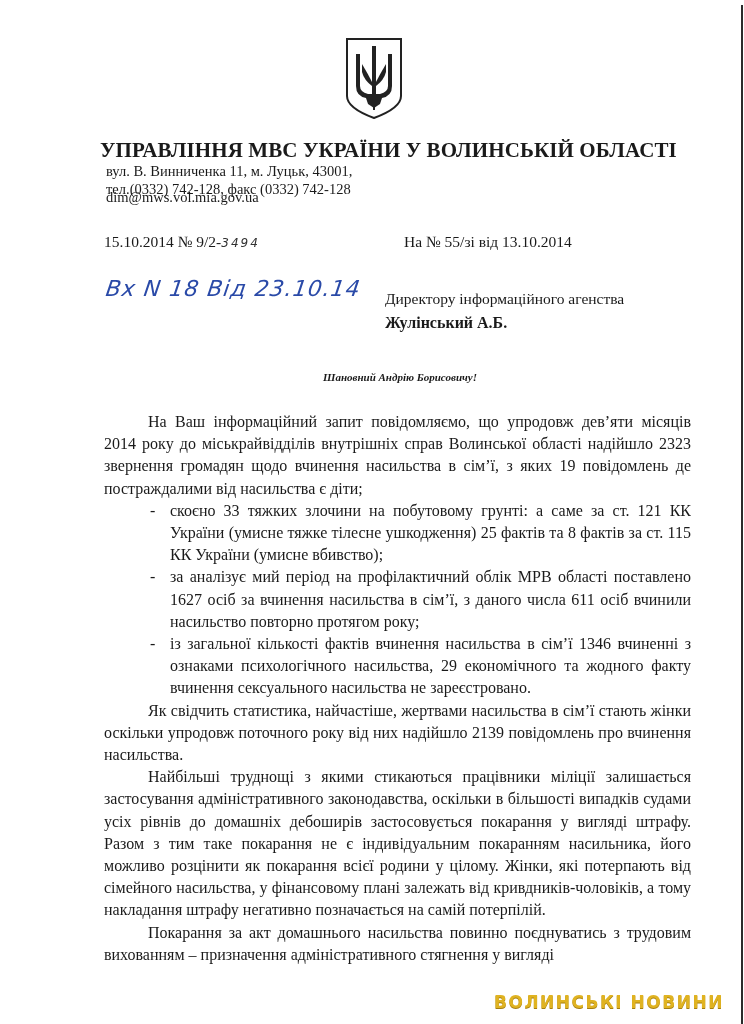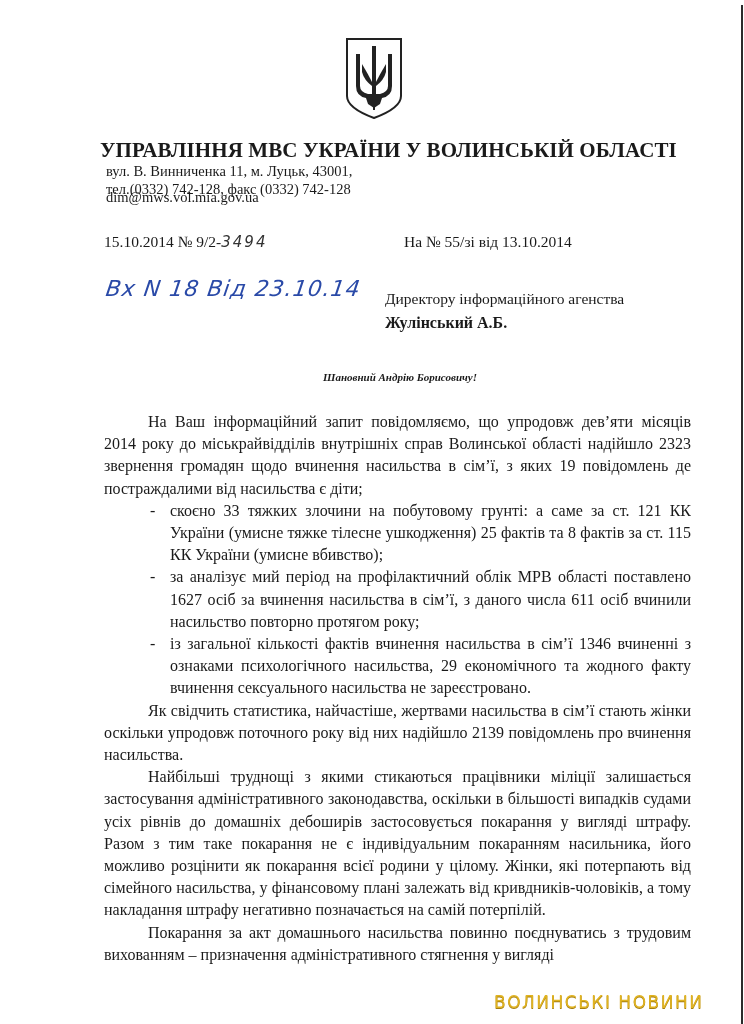--- a/index.html
+++ b/index.html
@@ -24,21 +24,21 @@
       position: absolute; left: 100px; width: 580px; text-align: left;
       font-size: 14.5px; line-height: 18px;
     }
     .addr.l1 { top: 162px; left: 106px; }
     .addr.l2 { top: 180px; left: 106px; }
     .addr.l3 { top: 188px; left: 106px; }
     .refline { position: absolute; top: 233px; font-size: 15.5px; white-space: nowrap; }
     .refline.left { left: 104px; }
     .refline.right { left: 404px; }
     .hand {
-      font-family: "DejaVu Sans", sans-serif; font-style: italic; font-size: 15px;
+      font-family: "DejaVu Sans", sans-serif; font-style: italic; font-size: 12px;
       color: #333; letter-spacing: 2px;
     }
     .incoming {
       position: absolute; left: 106px; top: 276px;
       font-family: "DejaVu Sans", sans-serif; font-style: italic; font-size: 22px;
       color: #2a4aa8; letter-spacing: 1px; transform: skewX(-8deg); white-space: nowrap;
     }
     .addressee { position: absolute; left: 385px; font-size: 15.5px; white-space: nowrap; }
     .addressee.l1 { top: 290px; }
     .addressee.l2 { top: 314px; font-weight: bold; font-size: 16px; }
@@ -49,21 +49,21 @@
     .body {
       position: absolute; left: 104px; top: 411px; width: 587px;
       font-size: 16px; line-height: 22.2px; text-align: justify;
     }
     .body p { margin: 0; text-indent: 44px; }
     .body ul { margin: 0; padding: 0; list-style: none; }
     .body li { position: relative; padding-left: 66px; text-indent: 0; }
     .body li .dash { position: absolute; left: 46px; top: 0; }
     .watermark {
       position: absolute; left: 494px; top: 992px; white-space: nowrap;
-      font-family: "DejaVu Sans", sans-serif; font-weight: normal; font-size: 17px;
+      font-family: "DejaVu Sans", sans-serif; font-weight: bold; font-size: 17px;
       letter-spacing: 1.5px; color: #e0b321;
       text-shadow: 0 1px 0 #a57e10;
     }
   </style>
 </head>
 <body>
 
 <div class="edge-line"></div>
 
 <svg class="coat" viewBox="0 0 60 84">

